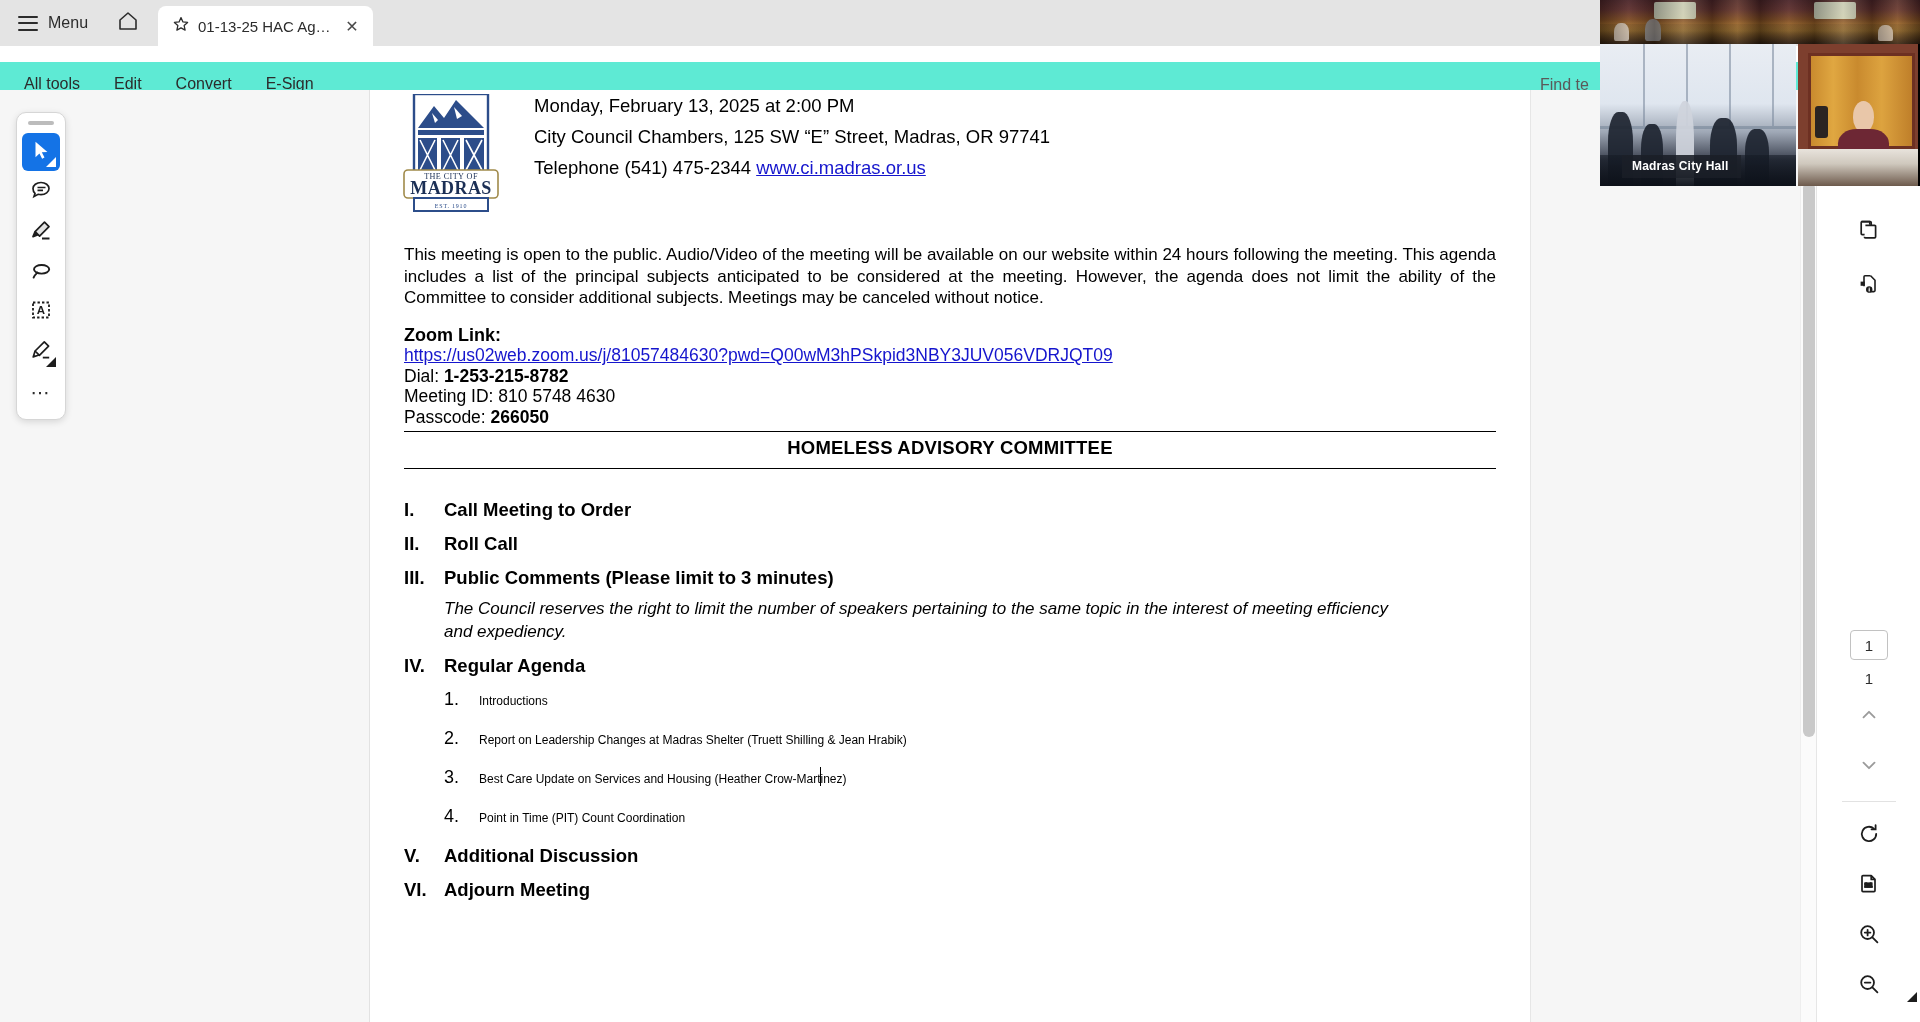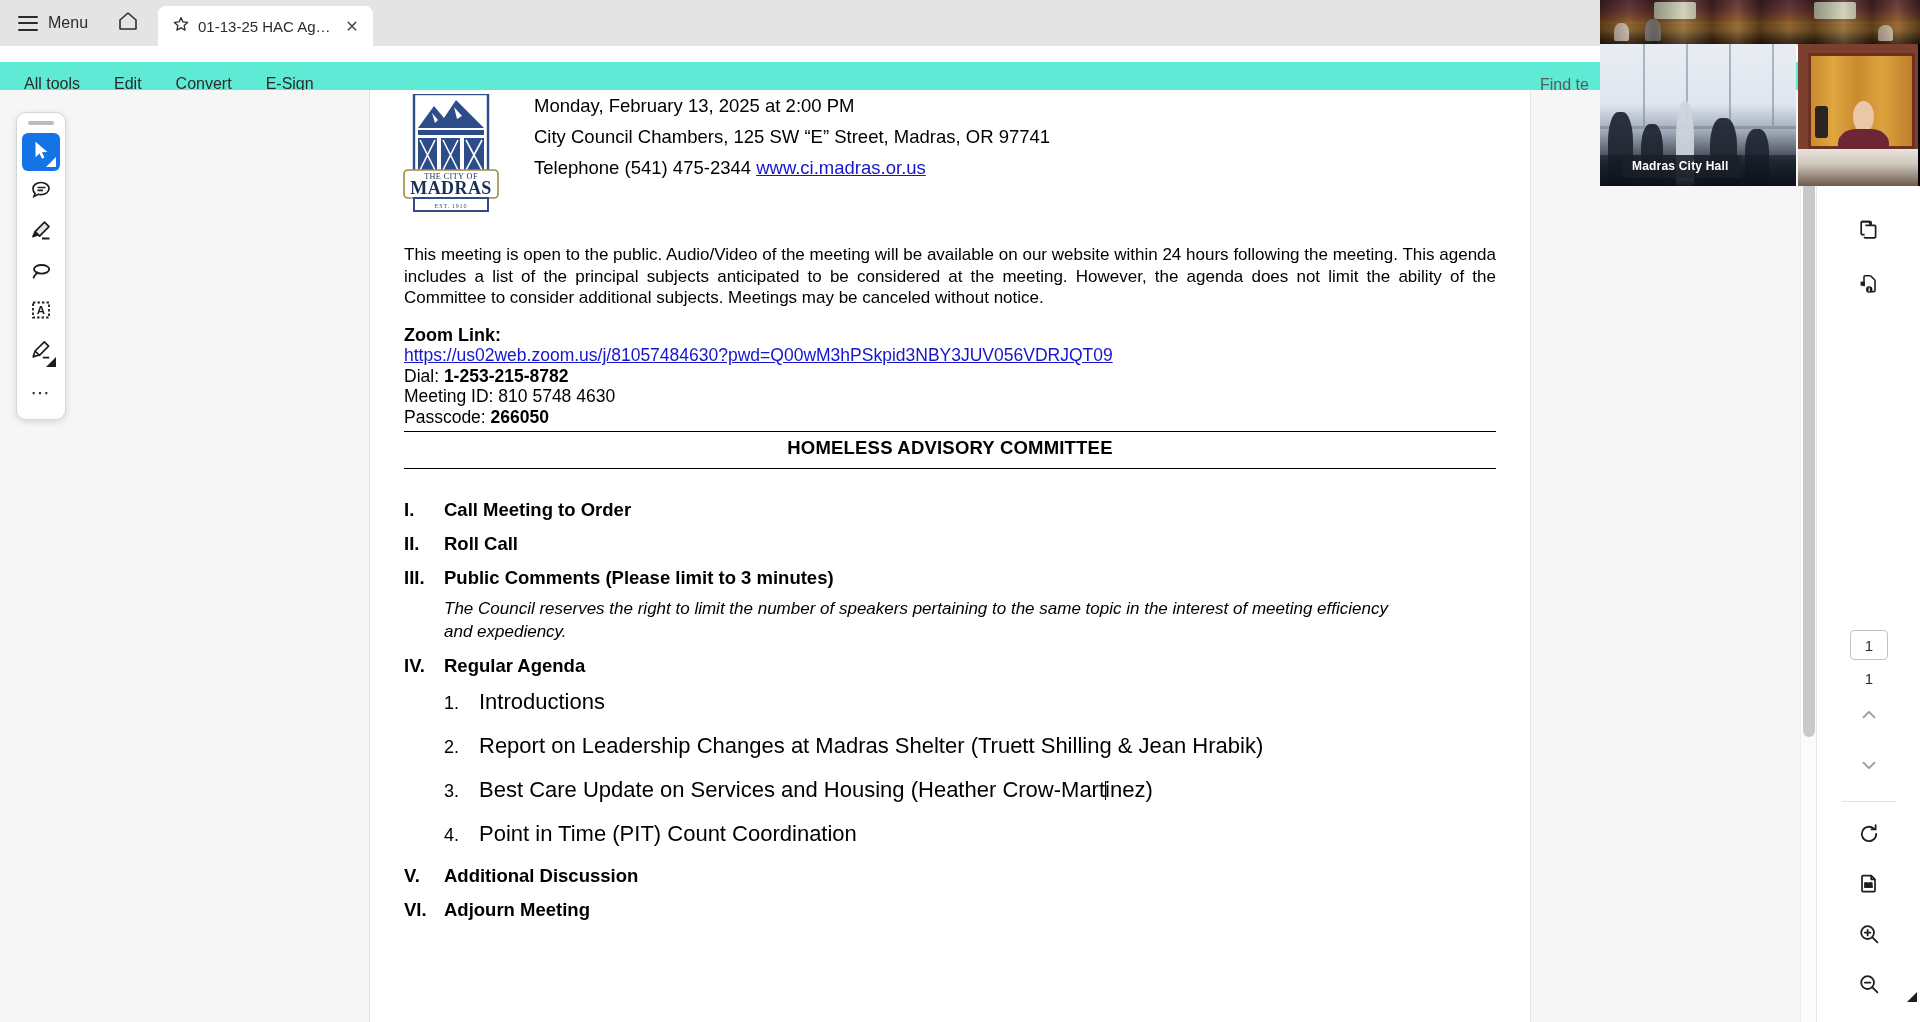--- a/index.html
+++ b/index.html
@@ -171,21 +171,21 @@
     width: 40px; flex: 0 0 40px; margin-left: 18px;
     font-weight: bold; font-size: 18.5px;
   }
   .ag-label { font-weight: bold; font-size: 18.5px; }
   .ag-note {
     font-style: italic; font-size: 17px; line-height: 23px;
     margin: -4px 0 12px 58px; max-width: 952px;
   }
   .sub-row { display: flex; align-items: baseline; margin-bottom: 18px; }
   .sub-num { width: 35px; flex: 0 0 35px; margin-left: 58px; font-size: 18px; }
-  .sub-label { font-size: 22px; }
+  .sub-label { font-size: 12px; }
   .caret-cursor {
     display: inline-block; width: 1px; height: 19px;
     background: #000; vertical-align: -3px; margin: 0 -0.5px;
   }
 
   
   .scrollbar {
     position: absolute; top: 90px; right: 104px; width: 16px; bottom: 0;
     background: #fbfbfb; border-left: 1px solid #eee; cursor: pointer;
   }

